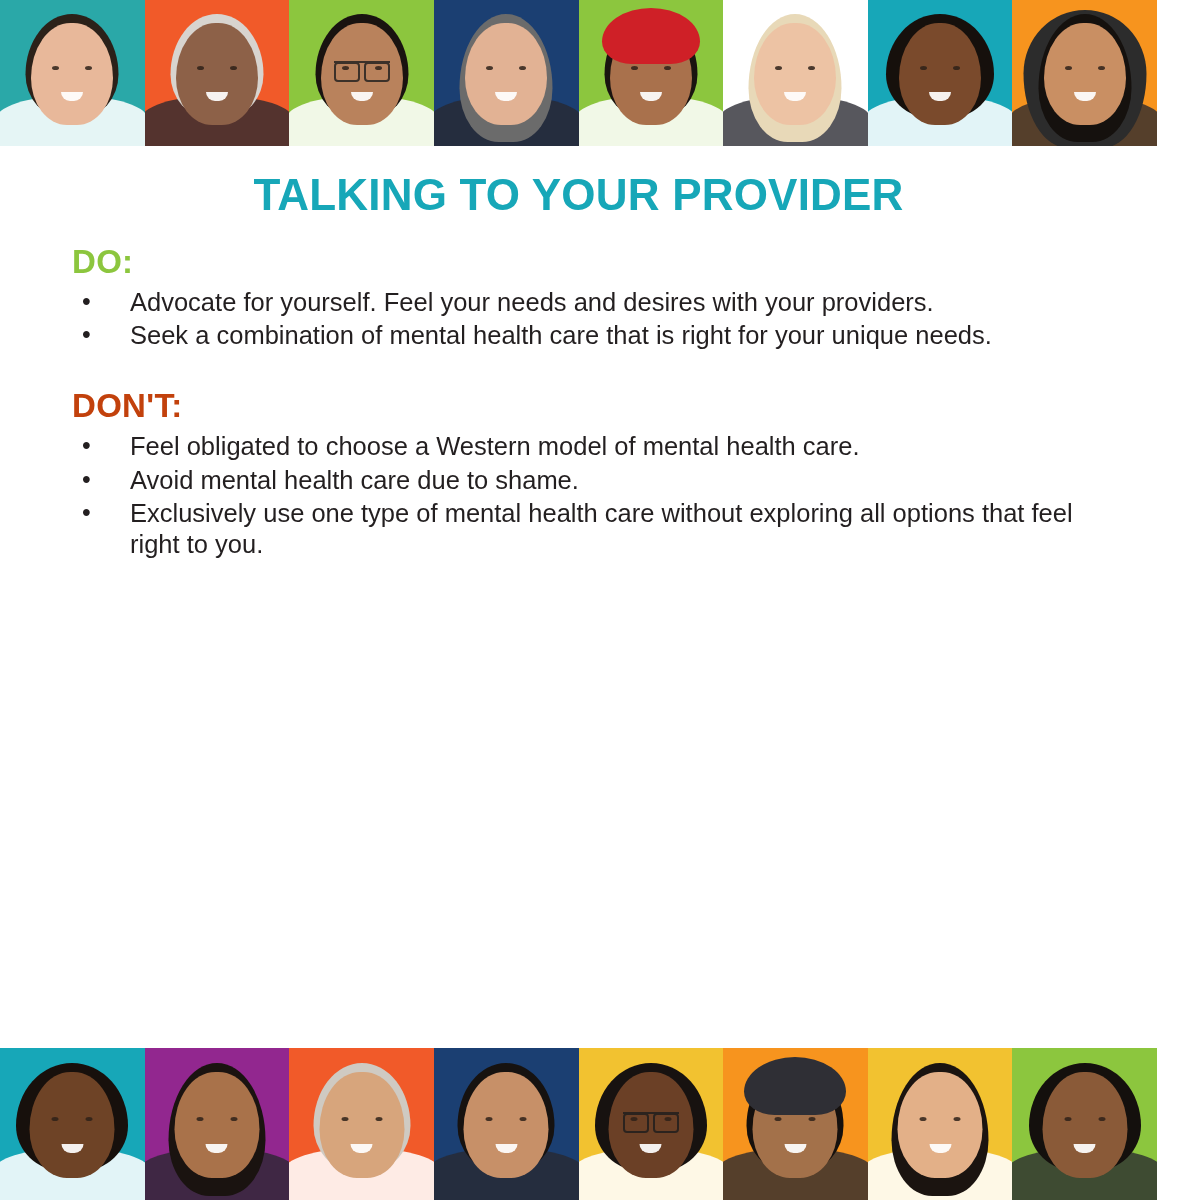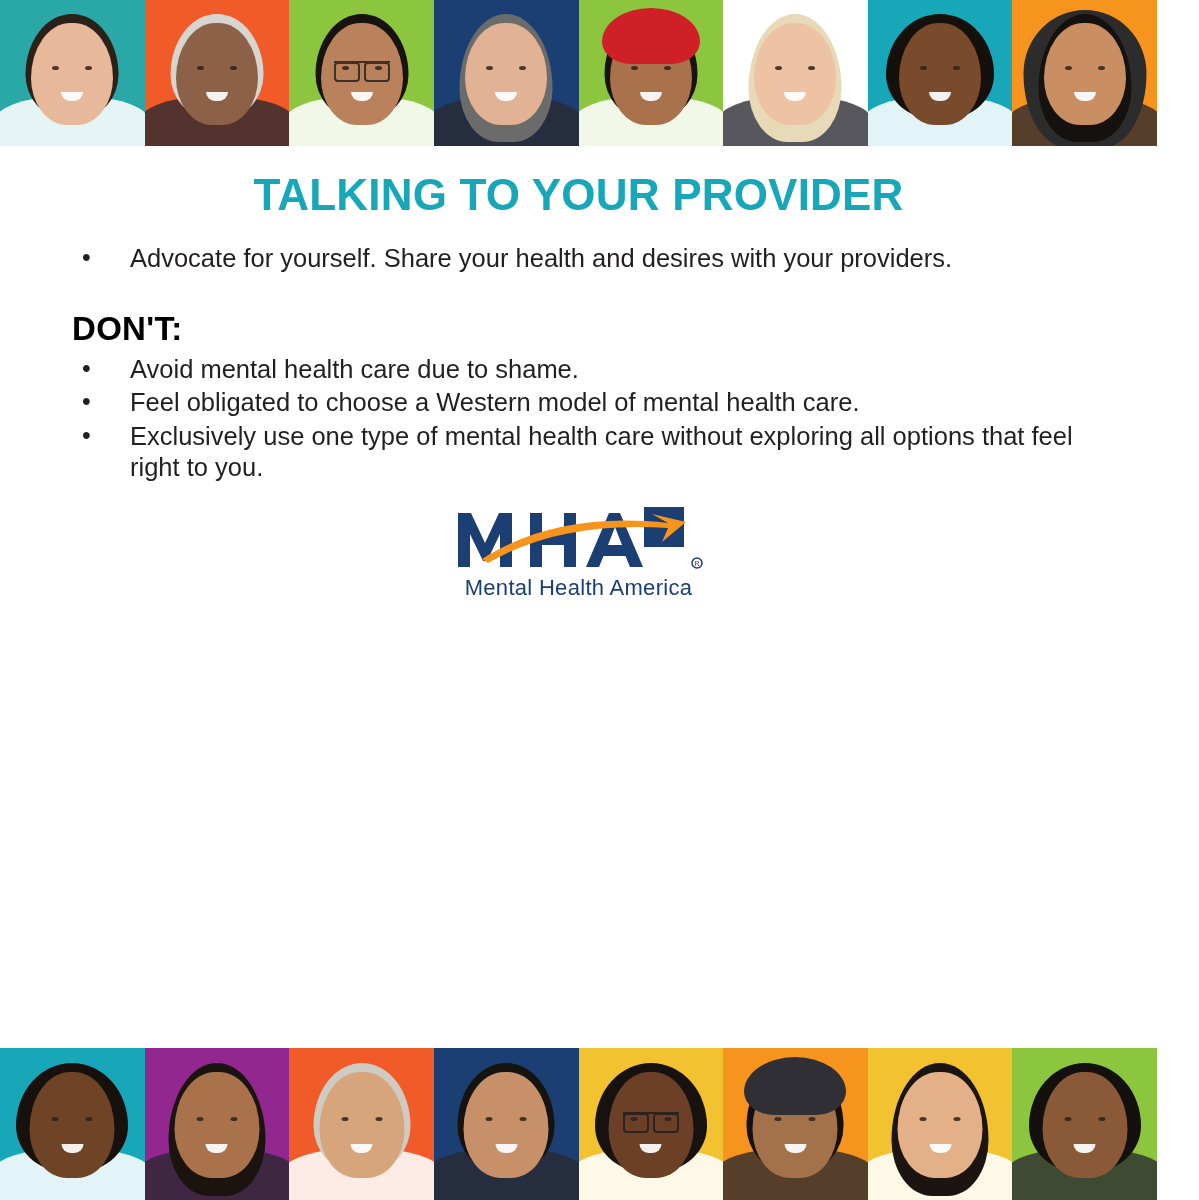--- a/index.html
+++ b/index.html
@@ -128,21 +128,21 @@
     margin-top: 2px;
   }
 
   .section-head {
     font-size: 33px;
     font-weight: 800;
     margin: 0 0 6px 8px;
     letter-spacing: .3px;
   }
   .section-head.do { color: #8cc63e; }
-  .section-head.dont { color: #000000; margin-top: 36px; }
+  .section-head.dont { color: #c2410c; margin-top: 36px; }
 
   ul.bullets {
     list-style: none;
     margin: 0;
     padding: 0 0 0 8px;
   }
   ul.bullets li {
     position: relative;
     padding-left: 58px;
     font-size: 25.5px;
@@ -261,52 +261,36 @@
       </div>
     </div>
 
   <div class="content">
 
     <div class="title-block">
       <div class="title-line l1">TALKING TO YOUR PROVIDER</div>
     </div>
 
     <div>
+      <div class="section-head do">DO:</div>
       <ul class="bullets">
-        <li>Advocate for yourself. Share your health and desires with your providers.</li>
+        <li>Advocate for yourself. Feel your needs and desires with your providers.</li>
+        <li>Seek a combination of mental health care that is right for your unique needs.</li>
       </ul>
     </div>
 
     <div>
       <div class="section-head dont">DON'T:</div>
       <ul class="bullets">
+        <li>Feel obligated to choose a Western model of mental health care.</li>
         <li>Avoid mental health care due to shame.</li>
-        <li>Feel obligated to choose a Western model of mental health care.</li>
         <li>Exclusively use one type of mental health care without exploring all options that feel right to you.</li>
       </ul>
     </div>
 
-    <div class="logo-wrap">
-      <div class="logo-mark">
-        <svg width="250" height="72" viewBox="0 0 250 72" aria-hidden="true">
-
-          <path d="M4 66 V12 h13 l14 30 14 -30 h13 v54 h-12 V33 L33 60 h-4 L16 33 v33 z" fill="#1b3f72"></path>
-
-          <path d="M76 66 V12 h12 v20 h22 V12 h12 v54 h-12 V44 H88 v22 z" fill="#1b3f72"></path>
-
-          <path d="M132 66 L155 12 h11 l23 54 h-13 l-4.5 -11 h-22 l-4.5 11 z M154 44 h14 l-7 -18 z" fill="#1b3f72"></path>
-          <rect x="190" y="6" width="40" height="40" fill="#1b3f72"></rect>
-
-          <path d="M28 58 C 78 26, 140 14, 214 22 l -16 -9 l 34 8 l -24 20 l 6 -14 C 142 22, 82 34, 34 62 z" fill="#f7941e"></path>
-          <circle cx="243" cy="62" r="5" fill="none" stroke="#1b3f72" stroke-width="1.5"></circle>
-          <text x="243" y="65" font-size="7" fill="#1b3f72" text-anchor="middle" font-family="Liberation Sans, sans-serif">R</text>
-        </svg>
-      </div>
-      <div class="logo-sub">Mental Health America</div>
-    </div>
 
   </div>
 
   <div class="strip bottom" id="strip-bottom">
       <div class="cell" style="background: rgb(23, 167, 184);">
         <div class="body" style="width: 160px; height: 52px; background: rgba(255, 255, 255, 0.88);"></div>
         <div class="hair" style="width: 112px; height: 108px; top: 15px; background: rgb(23, 16, 12);"></div>
         <div class="head" style="width: 85px; height: 106px; top: 24px; background: rgb(110, 67, 38);">
           <div class="eye" style="left: 22px; top: 45px;"></div>
           <div class="eye" style="right: 22px; top: 45px;"></div>

